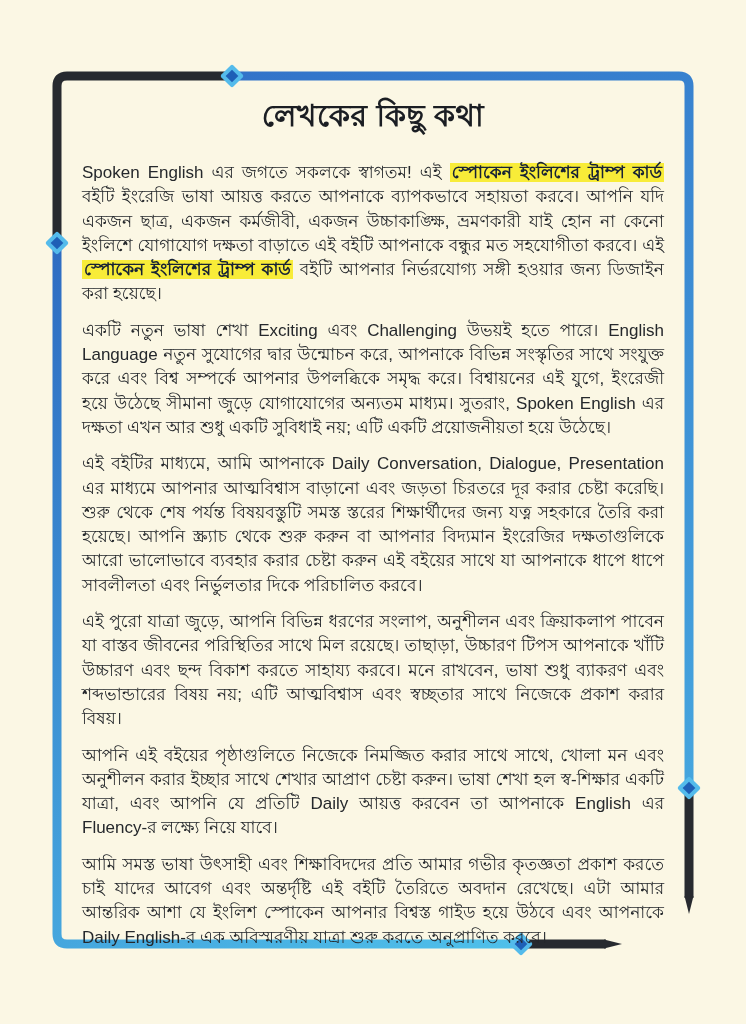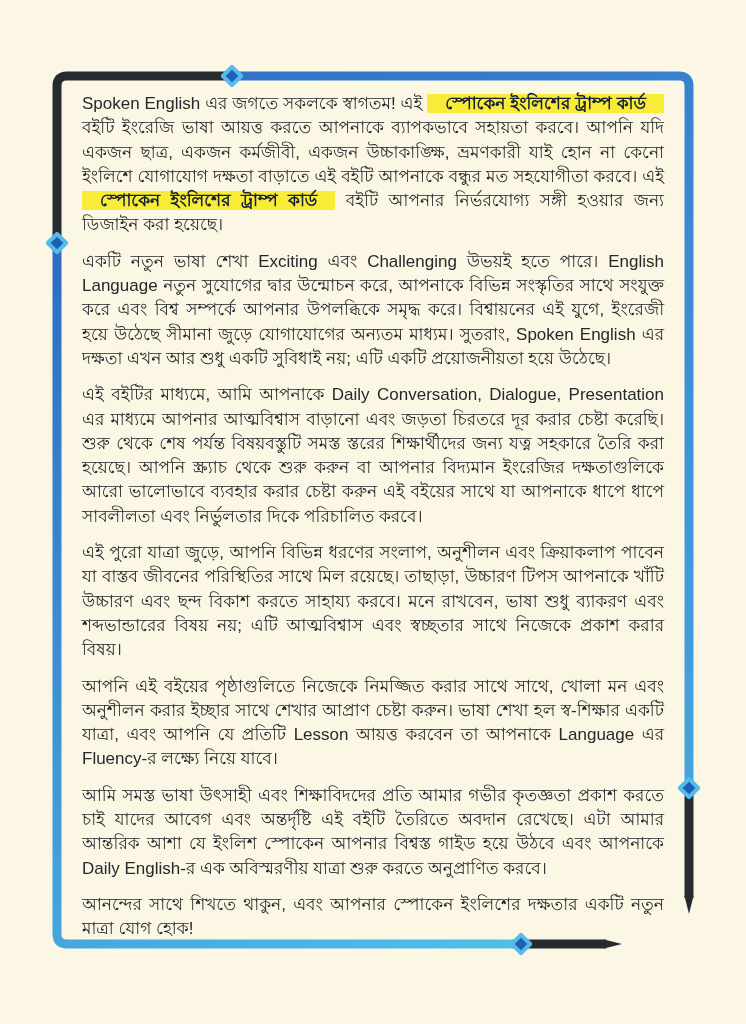--- a/index.html
+++ b/index.html
@@ -28,21 +28,21 @@
   .paras p.para{
     margin:0 0 12px 0;
     font-size:17px;
     line-height:24.3px;
     text-align:justify;
   }
   .hl{
     background:#f8ec38;
     font-weight:bold;
     color:#172235;
-    padding:0 18px;
+    padding:0 2px;
   }
 </style>
 </head>
 <body>
 
 <div class="page">
 
   <svg class="frame" width="746" height="1024" viewBox="0 0 746 1024">
     <defs>
       <linearGradient id="gA" gradientUnits="userSpaceOnUse" x1="232" y1="76" x2="689" y2="788">
@@ -79,26 +79,26 @@
       <rect x="-8.5" y="-8.5" width="17" height="17" rx="2" fill="#54bbeb"></rect>
       <rect x="-4.5" y="-4.5" width="9" height="9" fill="#1e5fb6"></rect>
     </g>
     <g transform="translate(521,944) rotate(45)">
       <rect x="-8.5" y="-8.5" width="17" height="17" rx="2" fill="#54bbeb"></rect>
       <rect x="-4.5" y="-4.5" width="9" height="9" fill="#1e5fb6"></rect>
     </g>
   </svg>
 
   <div class="content">
+    <h1 class="title">লেখকের কিছু কথা</h1>
 
     <div class="paras">
         <p class="para"><span>Spoken English এর জগতে সকলকে স্বাগতম! এই </span><span class="hl">স্পোকেন ইংলিশের ট্রাম্প কার্ড</span><span> বইটি ইংরেজি ভাষা আয়ত্ত করতে আপনাকে ব্যাপকভাবে সহায়তা করবে। আপনি যদি একজন ছাত্র, একজন কর্মজীবী, একজন উচ্চাকাঙ্ক্ষি, ভ্রমণকারী যাই হোন না কেনো ইংলিশে যোগাযোগ দক্ষতা বাড়াতে এই বইটি আপনাকে বন্ধুর মত সহযোগীতা করবে। এই </span><span class="hl">স্পোকেন ইংলিশের ট্রাম্প কার্ড</span><span> বইটি আপনার নির্ভরযোগ্য সঙ্গী হওয়ার জন্য ডিজাইন করা হয়েছে।</span></p>
         <p class="para"><span>একটি নতুন ভাষা শেখা Exciting এবং Challenging উভয়ই হতে পারে। English Language নতুন সুযোগের দ্বার উন্মোচন করে, আপনাকে বিভিন্ন সংস্কৃতির সাথে সংযুক্ত করে এবং বিশ্ব সম্পর্কে আপনার উপলব্ধিকে সমৃদ্ধ করে। বিশ্বায়নের এই যুগে, ইংরেজী হয়ে উঠেছে সীমানা জুড়ে যোগাযোগের অন্যতম মাধ্যম। সুতরাং, Spoken English এর দক্ষতা এখন আর শুধু একটি সুবিধাই নয়; এটি একটি প্রয়োজনীয়তা হয়ে উঠেছে।</span></p>
         <p class="para"><span>এই বইটির মাধ্যমে, আমি আপনাকে Daily Conversation, Dialogue, Presentation এর মাধ্যমে আপনার আত্মবিশ্বাস বাড়ানো এবং জড়তা চিরতরে দূর করার চেষ্টা করেছি। শুরু থেকে শেষ পর্যন্ত বিষয়বস্তুটি সমস্ত স্তরের শিক্ষার্থীদের জন্য যত্ন সহকারে তৈরি করা হয়েছে। আপনি স্ক্র্যাচ থেকে শুরু করুন বা আপনার বিদ্যমান ইংরেজির দক্ষতাগুলিকে আরো ভালোভাবে ব্যবহার করার চেষ্টা করুন এই বইয়ের সাথে যা আপনাকে ধাপে ধাপে সাবলীলতা এবং নির্ভুলতার দিকে পরিচালিত করবে।</span></p>
         <p class="para"><span>এই পুরো যাত্রা জুড়ে, আপনি বিভিন্ন ধরণের সংলাপ, অনুশীলন এবং ক্রিয়াকলাপ পাবেন যা বাস্তব জীবনের পরিস্থিতির সাথে মিল রয়েছে। তাছাড়া, উচ্চারণ টিপস আপনাকে খাঁটি উচ্চারণ এবং ছন্দ বিকাশ করতে সাহায্য করবে। মনে রাখবেন, ভাষা শুধু ব্যাকরণ এবং শব্দভান্ডারের বিষয় নয়; এটি আত্মবিশ্বাস এবং স্বচ্ছতার সাথে নিজেকে প্রকাশ করার বিষয়।</span></p>
-        <p class="para"><span>আপনি এই বইয়ের পৃষ্ঠাগুলিতে নিজেকে নিমজ্জিত করার সাথে সাথে, খোলা মন এবং অনুশীলন করার ইচ্ছার সাথে শেখার আপ্রাণ চেষ্টা করুন। ভাষা শেখা হল স্ব-শিক্ষার একটি যাত্রা, এবং আপনি যে প্রতিটি Lesson আয়ত্ত করবেন তা আপনাকে Language এর Fluency-র লক্ষ্যে নিয়ে যাবে।</span></p>
+        <p class="para"><span>আপনি এই বইয়ের পৃষ্ঠাগুলিতে নিজেকে নিমজ্জিত করার সাথে সাথে, খোলা মন এবং অনুশীলন করার ইচ্ছার সাথে শেখার আপ্রাণ চেষ্টা করুন। ভাষা শেখা হল স্ব-শিক্ষার একটি যাত্রা, এবং আপনি যে প্রতিটি Daily আয়ত্ত করবেন তা আপনাকে English এর Fluency-র লক্ষ্যে নিয়ে যাবে।</span></p>
         <p class="para"><span>আমি সমস্ত ভাষা উৎসাহী এবং শিক্ষাবিদদের প্রতি আমার গভীর কৃতজ্ঞতা প্রকাশ করতে চাই যাদের আবেগ এবং অন্তর্দৃষ্টি এই বইটি তৈরিতে অবদান রেখেছে। এটা আমার আন্তরিক আশা যে ইংলিশ স্পোকেন আপনার বিশ্বস্ত গাইড হয়ে উঠবে এবং আপনাকে Daily English-র এক অবিস্মরণীয় যাত্রা শুরু করতে অনুপ্রাণিত করবে।</span></p>
-        <p class="para"><span>আনন্দের সাথে শিখতে থাকুন, এবং আপনার স্পোকেন ইংলিশের দক্ষতার একটি নতুন মাত্রা যোগ হোক!</span></p>
       </div>
 
   </div>
 
 </div>
 
 </body></html>

